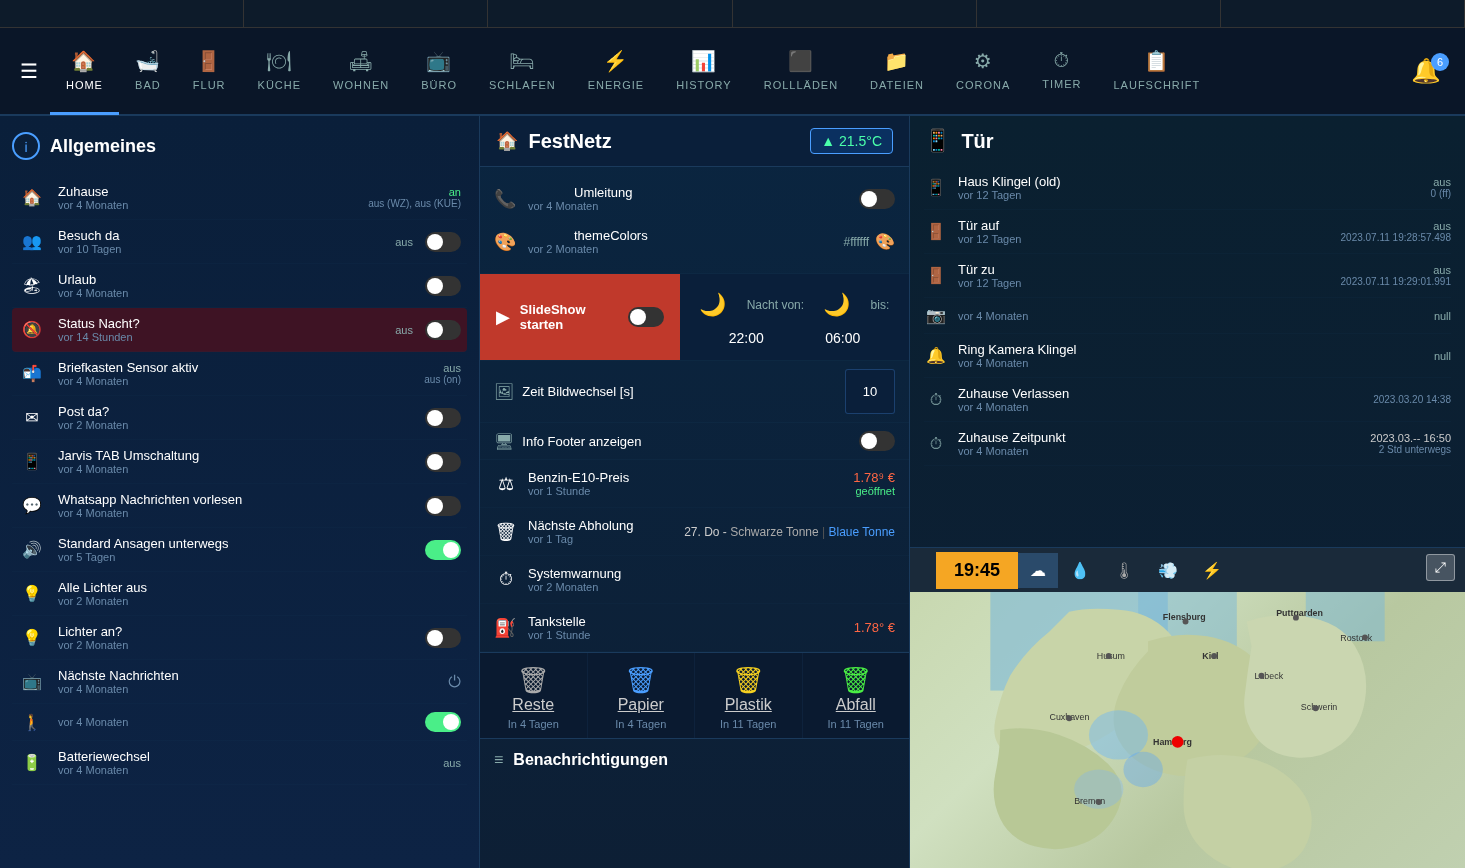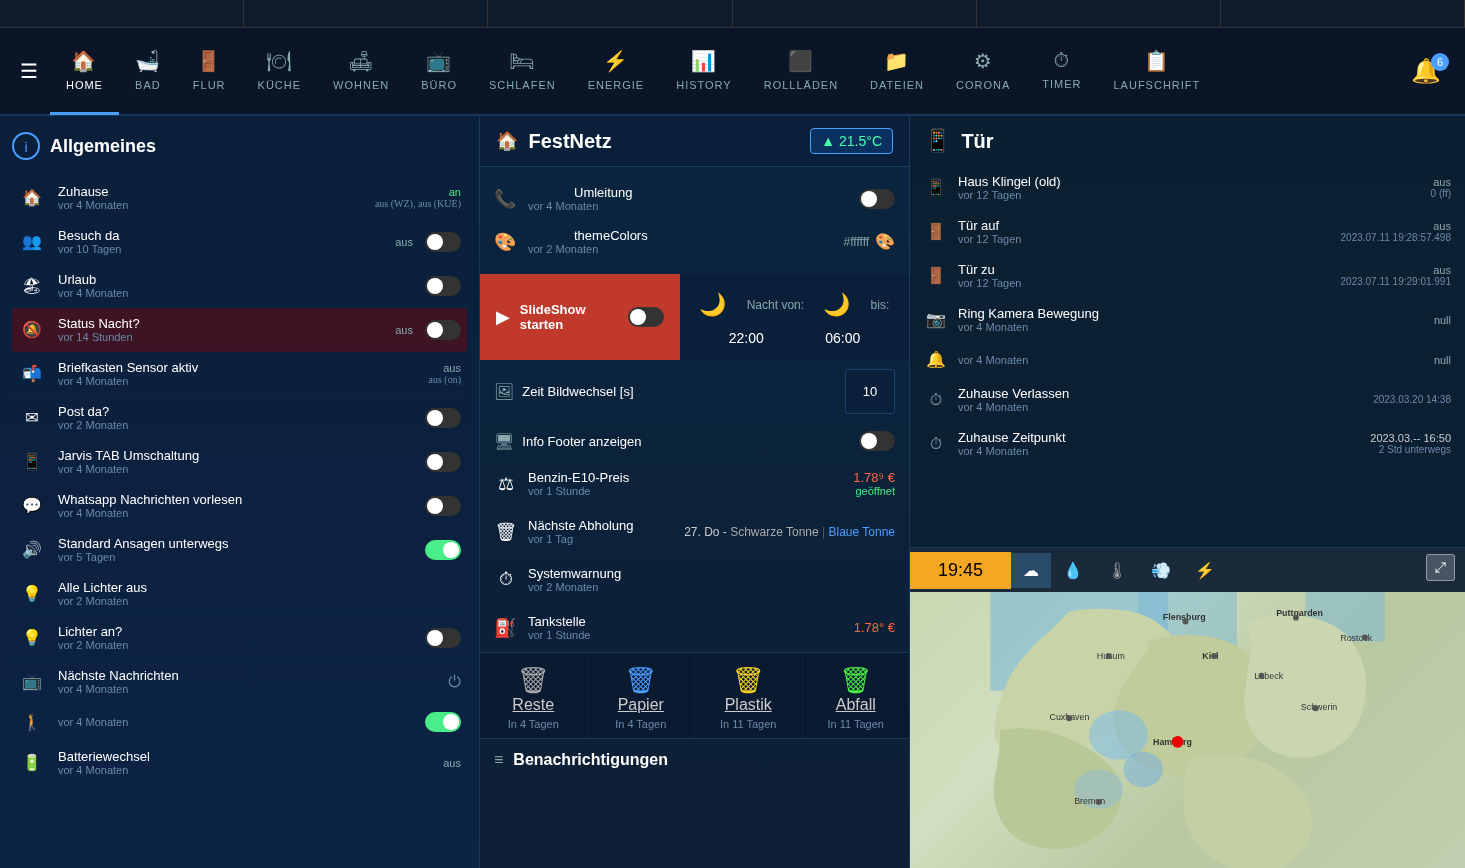--- a/index.html
+++ b/index.html
@@ -163,21 +163,20 @@
       color: #4aee88;
       margin-left: auto;
     }
     .item-status.aus {
       color: #8aa;
     }
     .item-secondary {
       font-size: 10px;
       color: #6a8aaa;
       text-align: right;
-      font-family: Liberation Serif, serif;
     }
     .toggle {
       width: 36px;
       height: 20px;
       border-radius: 10px;
       background: #333;
       position: relative;
       cursor: pointer;
       min-width: 36px;
     }
@@ -418,24 +417,25 @@
       right: 0;
       height: 44px;
       background: #1a2a3a;
       display: flex;
       align-items: center;
       gap: 0;
       z-index: 10;
     }
     .weather-time {
       background: #f5a623;
-      padding: 8px 28px;
+      padding: 8px 18px;
       font-size: 18px;
-      font-weight: normal;
+      font-weight: bold;
       color: #000;
+      margin-left: 26px;
     }
     .weather-btn {
       padding: 8px 12px;
       cursor: pointer;
       color: #aaa;
       font-size: 16px;
     }
     .weather-btn.active { color: #fff; background: #2a4a6a; }
     .expand-btn {
       position: absolute;
@@ -869,29 +869,29 @@
         </div>
         <div style="text-align:right">
           <div class="right-row-status">aus</div>
           <div class="right-row-value">2023.07.11 19:29:01.991</div>
         </div>
       </div>
 
       <div class="right-row">
         <span class="right-row-icon">📷</span>
         <div class="right-row-info">
-          <div class="right-row-name">Ring Kamera Bewegung</div>
           <div class="right-row-time">vor 4 Monaten</div>
         </div>
         <div class="right-row-status">null</div>
       </div>
 
       <div class="right-row">
         <span class="right-row-icon">🔔</span>
         <div class="right-row-info">
+          <div class="right-row-name">Ring Kamera Klingel</div>
           <div class="right-row-time">vor 4 Monaten</div>
         </div>
         <div class="right-row-status">null</div>
       </div>
 
       <div class="right-row">
         <span class="right-row-icon">⏱</span>
         <div class="right-row-info">
           <div class="right-row-name">Zuhause Verlassen</div>
           <div class="right-row-time">vor 4 Monaten</div>

